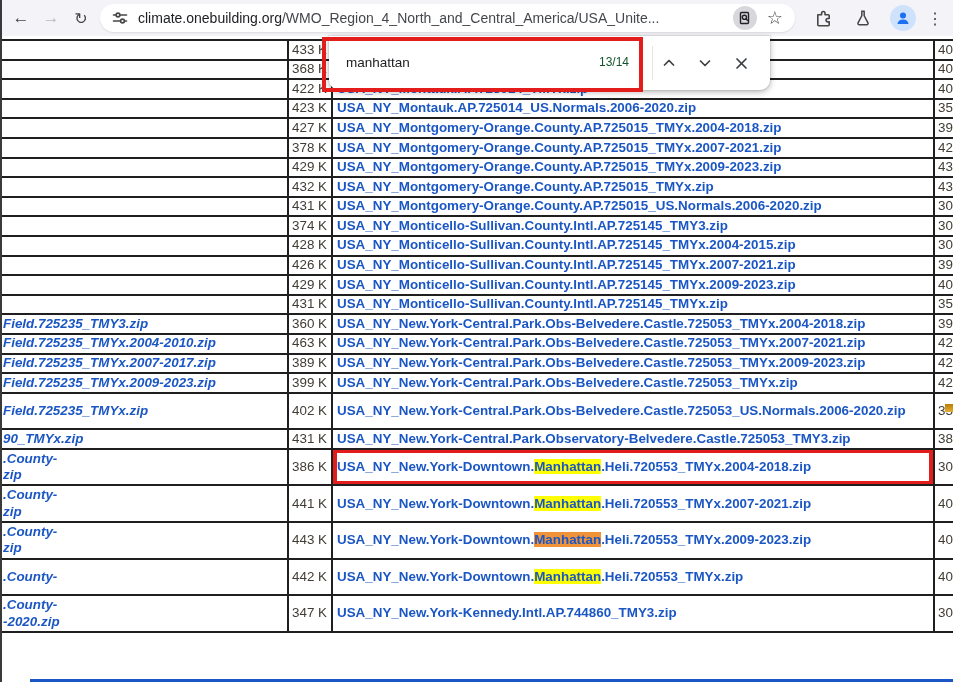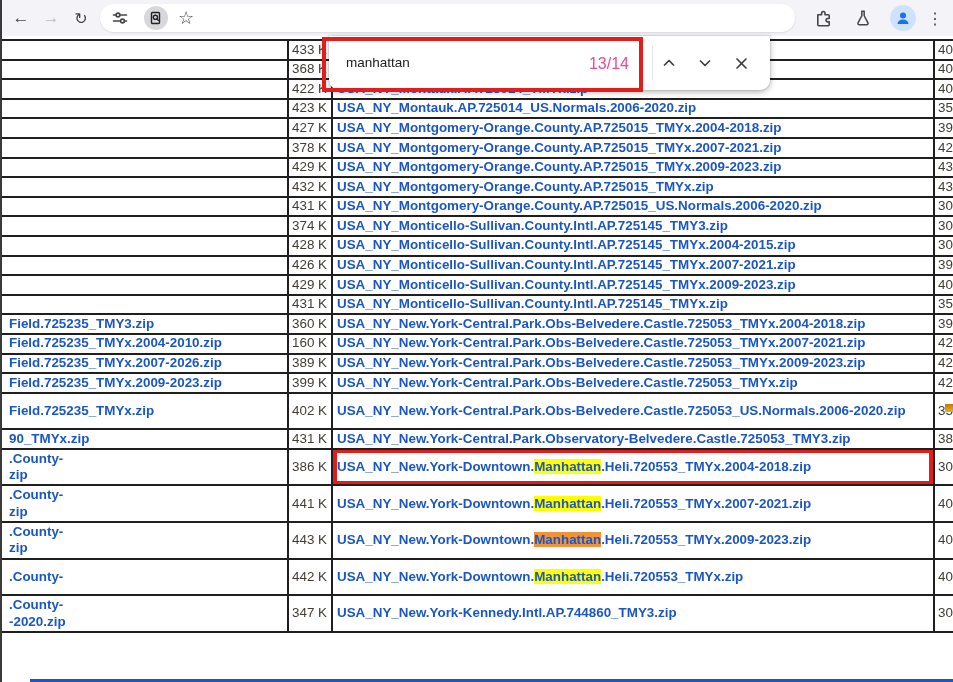--- a/index.html
+++ b/index.html
@@ -49,38 +49,38 @@
     position:absolute; top:36px; left:0; width:953px; height:610px;
     background:#ffffff; overflow:hidden;
   }
   table.listing { border-collapse:collapse; table-layout:fixed; width:982px; margin-top:3px; }
   td {
     border:2px solid #1f1f1f; vertical-align:middle; overflow:hidden;
     font-size:13.4px; line-height:16.5px; padding:0;
   }
   tr.s { height:19.6px; }
   tr.d { height:36.6px; }
-  .c-left  { width:287px; font-weight:bold; color:#1b57c4; white-space:pre-line; padding:0 2px 0 7px; cursor:pointer; }
+  .c-left  { width:287px; font-weight:bold; color:#1b57c4; white-space:pre-line; padding:0 2px 0 1px; cursor:pointer;font-style:italic; }
   .c-size1 { width:44px; text-align:right; padding-right:4px; color:#413c34; }
   .c-name  { width:602px; padding:0 3px 0 4px; font-weight:bold; color:#1b57c4; cursor:pointer; position:relative;margin-left:20px; }
   .c-size2 { padding-left:3px; color:#413c34; white-space:nowrap; }
   .n-hl { background:#ffff00; }
   .n-hl.current { background:#f09238; }
   td.annotated::after {
     content:""; position:absolute; left:0; top:-1px; right:0; bottom:-1px;
     border:4px solid #e31c1c; pointer-events:none;
   }
   
   .findbar {
     position:absolute; left:329px; top:36px; width:441px; height:54px;
     background:#ffffff; border-radius:0 0 10px 10px; z-index:10;
     box-shadow:0 2px 6px rgba(0,0,0,0.30), 0 0 0 1px rgba(0,0,0,0.06);
   }
   .find-query { position:absolute; left:17px; top:19px; font-size:13.5px; color:#202124; }
-  .find-count { position:absolute; left:230px; top:19px; width:70px; text-align:right; font-size:16px; color:#ec4899; }
+  .find-count { position:absolute; left:230px; top:19px; width:70px; text-align:right; font-size:12px; color:#14532d; }
   .find-div   { position:absolute; left:323px; top:10px; width:1px; height:34px; background:#e4e4e6; }
   .find-btn {
     position:absolute; top:13px; width:28px; height:28px; display:flex;
     align-items:center; justify-content:center; cursor:pointer; border-radius:50%;
   }
   .find-prev { left:326px; } .find-next { left:362px; } .find-close { left:398px; }
   .redbox1 {
     position:absolute; left:322px; top:37px; width:321px; height:55px;
     border:4px solid #e31c1c; z-index:12; pointer-events:none;
   }
@@ -114,20 +114,21 @@
 
   <div class="omnibox">
     <span class="site-info">
       <svg width="16" height="16" viewBox="0 0 16 16" fill="none" stroke="#454746" stroke-width="1.6" stroke-linecap="round">
         <line x1="1.5" y1="5" x2="14.5" y2="5"></line>
           <circle cx="6" cy="5" r="1.9" fill="#f4f3f8"></circle>
         <line x1="1.5" y1="11" x2="14.5" y2="11"></line>
           <circle cx="10.5" cy="11" r="1.9" fill="#f4f3f8"></circle>
       </svg>
     </span>
+    <span class="url"><span class="domain">climate.onebuilding.org</span><span class="path">/WMO_Region_4_North_and_Central_America/USA_Unite...</span></span>
     <span class="find-chip">
       <svg width="14" height="14" viewBox="0 0 14 14" fill="none" stroke="#202124" stroke-width="1.4">
         <rect x="2.5" y="1.5" width="8" height="11" rx="1"></rect>
         <circle cx="6.4" cy="6.3" r="2.1"></circle>
         <line x1="7.9" y1="7.8" x2="9.8" y2="9.7"></line>
       </svg>
     </span>
     <span class="star">☆</span>
   </div>
 
@@ -246,26 +247,26 @@
     <td class="c-size2">35</td>
   </tr>
         <tr class="s">
     <td class="c-left">Field.725235_TMY3.zip</td>
     <td class="c-size1">360 K</td>
     <td class="c-name"><span class="n-pre">USA_NY_New.York-Central.Park.Obs-Belvedere.Castle.725053_TMYx.2004-2018.zip</span><span class="n-post"></span></td>
     <td class="c-size2">39</td>
   </tr>
         <tr class="s">
     <td class="c-left">Field.725235_TMYx.2004-2010.zip</td>
-    <td class="c-size1">160 K</td>
+    <td class="c-size1">463 K</td>
     <td class="c-name"><span class="n-pre">USA_NY_New.York-Central.Park.Obs-Belvedere.Castle.725053_TMYx.2007-2021.zip</span><span class="n-post"></span></td>
     <td class="c-size2">42</td>
   </tr>
         <tr class="s">
-    <td class="c-left">Field.725235_TMYx.2007-2026.zip</td>
+    <td class="c-left">Field.725235_TMYx.2007-2017.zip</td>
     <td class="c-size1">389 K</td>
     <td class="c-name"><span class="n-pre">USA_NY_New.York-Central.Park.Obs-Belvedere.Castle.725053_TMYx.2009-2023.zip</span><span class="n-post"></span></td>
     <td class="c-size2">42</td>
   </tr>
         <tr class="s">
     <td class="c-left">Field.725235_TMYx.2009-2023.zip</td>
     <td class="c-size1">399 K</td>
     <td class="c-name"><span class="n-pre">USA_NY_New.York-Central.Park.Obs-Belvedere.Castle.725053_TMYx.zip</span><span class="n-post"></span></td>
     <td class="c-size2">42</td>
   </tr>

